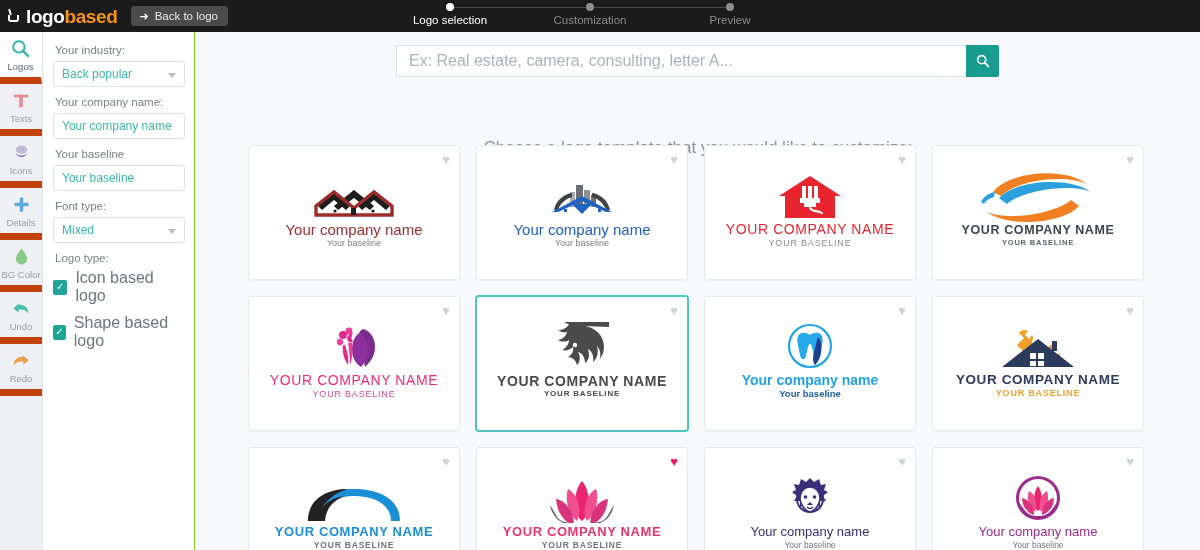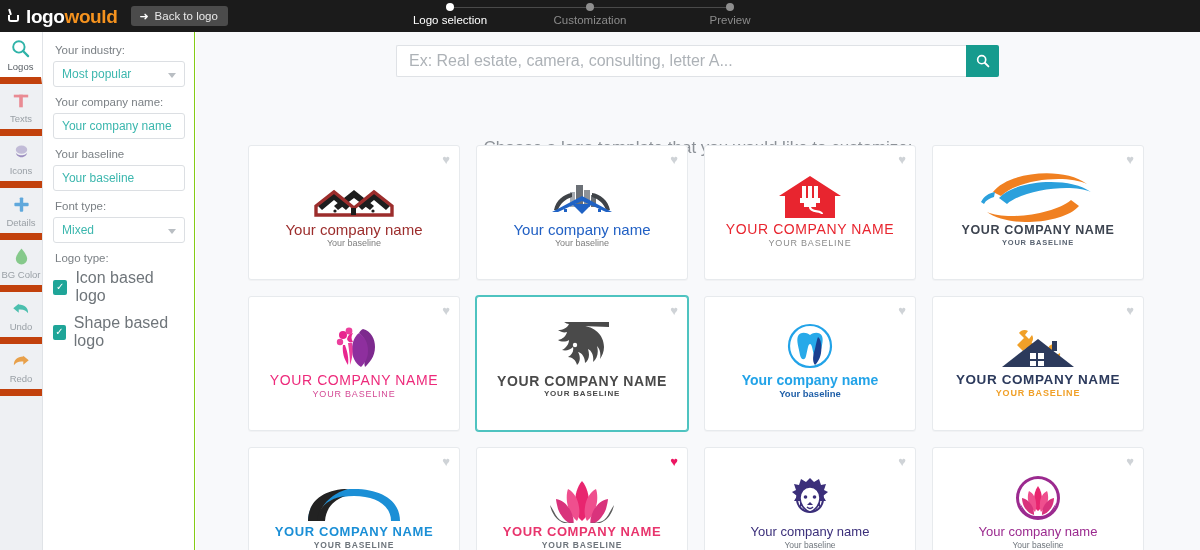--- a/index.html
+++ b/index.html
@@ -155,21 +155,21 @@
 </head>
 <body>
 
 <div class="topbar">
   <div class="brand">
     <span class="brand-icon">
       <span class="cup"></span>
         <span class="stem"></span>
     </span>
     <span class="brand-text">
-      <span class="w">logo</span><span class="o">would</span>
+      <span class="w">logo</span><span class="o">based</span>
     </span>
   </div>
   <button class="backbtn">
     <span class="arw">➜</span>
     <span>Back to logo</span>
   </button>
 
   <div class="stepper">
     <div class="step-line"></div>
     <div class="steps">
@@ -248,21 +248,21 @@
           <path d="M13.5 3.2l6 4.9-6 4.9V9.6C8.3 9.1 5.3 10.6 3.2 13.8c-.4-6.2 3.6-9.4 10.3-9.8z" fill="#e8a04a"></path>
         </svg>
       </span>
     <span class="rail-lbl">Redo</span>
   </div>
   </div>
 
 <div class="sidebar">
   <div class="f-label">Your industry:</div>
   <div class="f-control">
-    <span>Most popular</span>
+    <span>Back popular</span>
     <span class="caret"></span>
   </div>
   <div class="f-gap"></div>
   <div class="f-label">Your company name:</div>
   <div class="f-control input">
     <span>Your company name</span>
   </div>
   <div class="f-gap"></div>
   <div class="f-label">Your baseline</div>
   <div class="f-control input">

